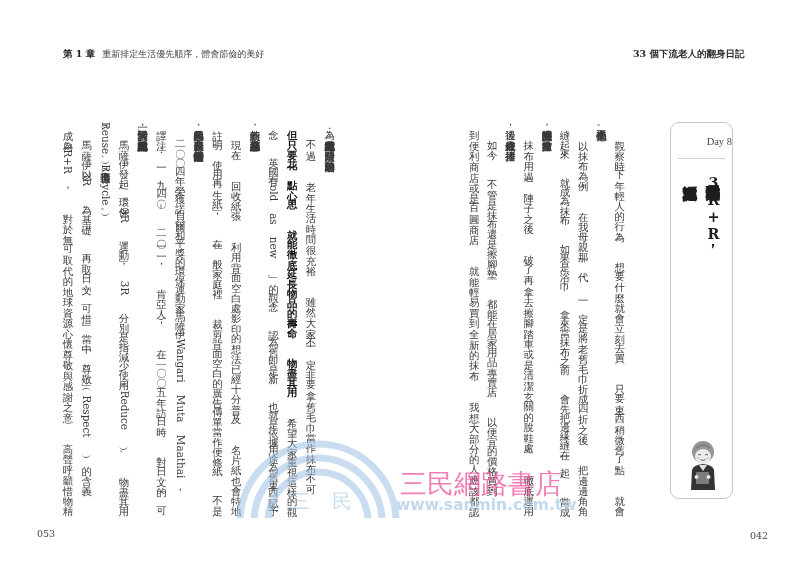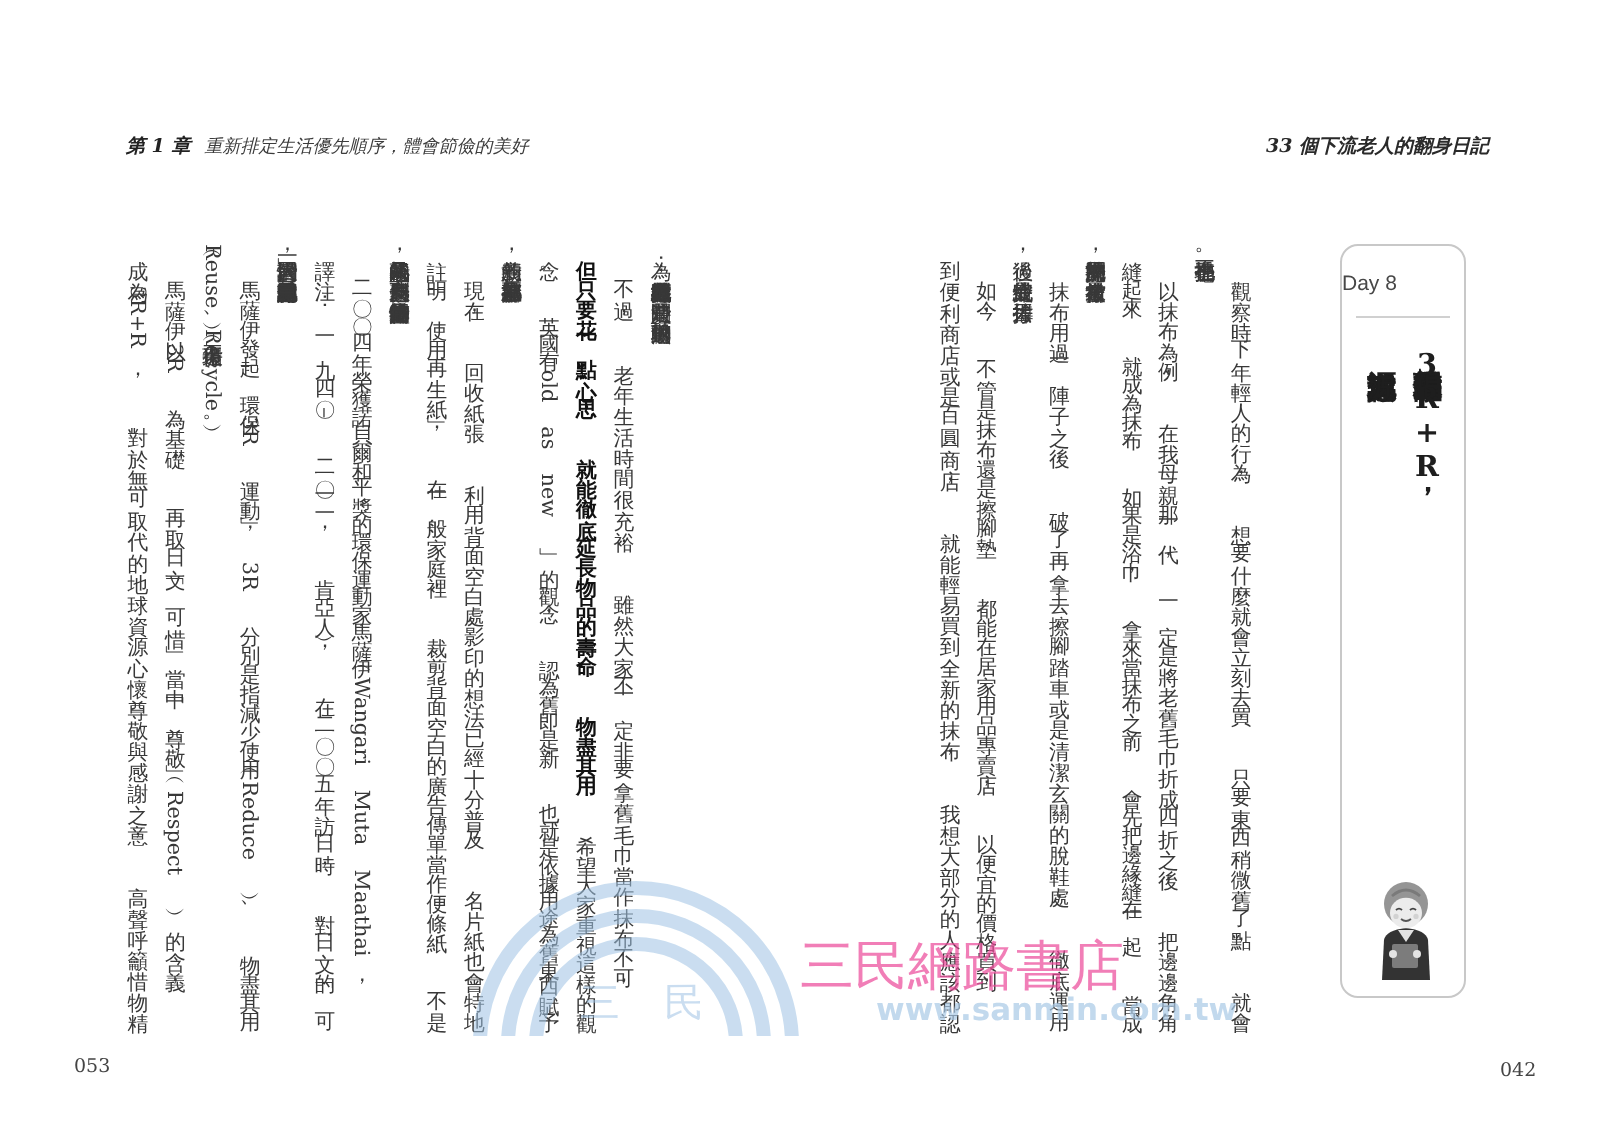--- a/index.html
+++ b/index.html
@@ -1,47 +1,47 @@
 <!DOCTYPE html>
 <html><head>
 <meta charset="utf-8">
 <style>
   html, body { margin:0; padding:0; }
   body { width:800px; height:572px; position:relative; overflow:hidden; background:#ffffff;
          font-family:"DejaVu Serif", "Liberation Serif", serif; color:#353535; }
-  .hdr { position:absolute; top:68px; font-size:9px; line-height:12px; white-space:nowrap; color:#3c3c3c;font-style:italic; }
+  .hdr { position:absolute; top:48px; font-size:9px; line-height:12px; white-space:nowrap; color:#3c3c3c; }
   .hdr .chap { font-weight:bold; margin-right:7px; font-size:9.5px; color:#222; }
   .hdr.right { font-weight:bold; font-size:9.5px; color:#2a2a2a; }
   .pnum { position:absolute; font-size:9.5px; color:#444; top:528px; }
 
   .cols { position:absolute; top:122px; height:376px; display:flex; flex-direction:row-reverse; }
   .col { writing-mode:vertical-rl; text-orientation:mixed; height:376px; font-size:10.4px;
          white-space:nowrap; overflow:visible; color:#383838; }
   .rcol { width:18.2px; line-height:18.2px; }
   .lcol { width:18.7px; line-height:18.7px; }
   .col.ind { text-indent:1em; }
   .col.j { text-align:justify; text-align-last:justify; text-justify:inter-character; }
   .col .b { font-weight:bold; color:#111; }
 
   .title-box { position:absolute; left:670px; top:122px; width:61px; height:375px;
                border:1.6px solid #c8c8c8; border-radius:9px; }
-  .day { position:absolute; top:12px; left:0; width:100%; text-align:left;
-         font-family:Liberation Sans, sans-serif; font-size:10.5px; color:#474747; line-height:14px; }
+  .day { position:absolute; top:12px; left:0; width:100%; text-align:right;
+         font-family:Liberation Serif, serif; font-size:10.5px; color:#474747; line-height:14px; }
   .divider { position:absolute; top:35px; left:7px; right:7px; height:1px; background:#d0d0d0; }
   .tcol { position:absolute; top:51px; width:20px; writing-mode:vertical-rl; text-orientation:upright;
           font-size:14.4px; line-height:20px; font-weight:bold; color:#1e1e1e; white-space:nowrap; }
   .tcol.c1 { left:32px; }
   .tcol.c2 { left:9px; }
   .figure { position:absolute; left:17px; top:317px; width:30px; height:52px; }
 
   .wm-logo { position:absolute; left:228px; top:432px; width:180px; height:86px; opacity:0.55; pointer-events:none; }
   .wm-text { position:absolute; left:400px; top:469px; font-family:"DejaVu Sans", "Liberation Sans", sans-serif;
              font-size:27px; line-height:30px; color:#ec4899; opacity:0.7; white-space:nowrap; pointer-events:none; }
   .wm-url { position:absolute; left:396px; top:497px; font-family:"DejaVu Sans", "Liberation Sans", sans-serif;
-            font-size:15.5px; font-weight:bold; line-height:17px; color:#a9c9e6; opacity:0.7; white-space:nowrap; pointer-events:none;margin-left:42px; }
+            font-size:15.5px; font-weight:bold; line-height:17px; color:#a9c9e6; opacity:0.7; white-space:nowrap; pointer-events:none; }
 </style>
 </head>
 <body>
 
 <div class="hdr" style="left:63px;">
   <span class="chap">第 1 章</span><span>重新排定生活優先順序，體會節儉的美好</span>
 </div>
 <div class="hdr right" style="left:633px;">33 個下流老人的翻身日記</div>
 
 <div class="cols" style="left:58.6px;width:280.5px;">

